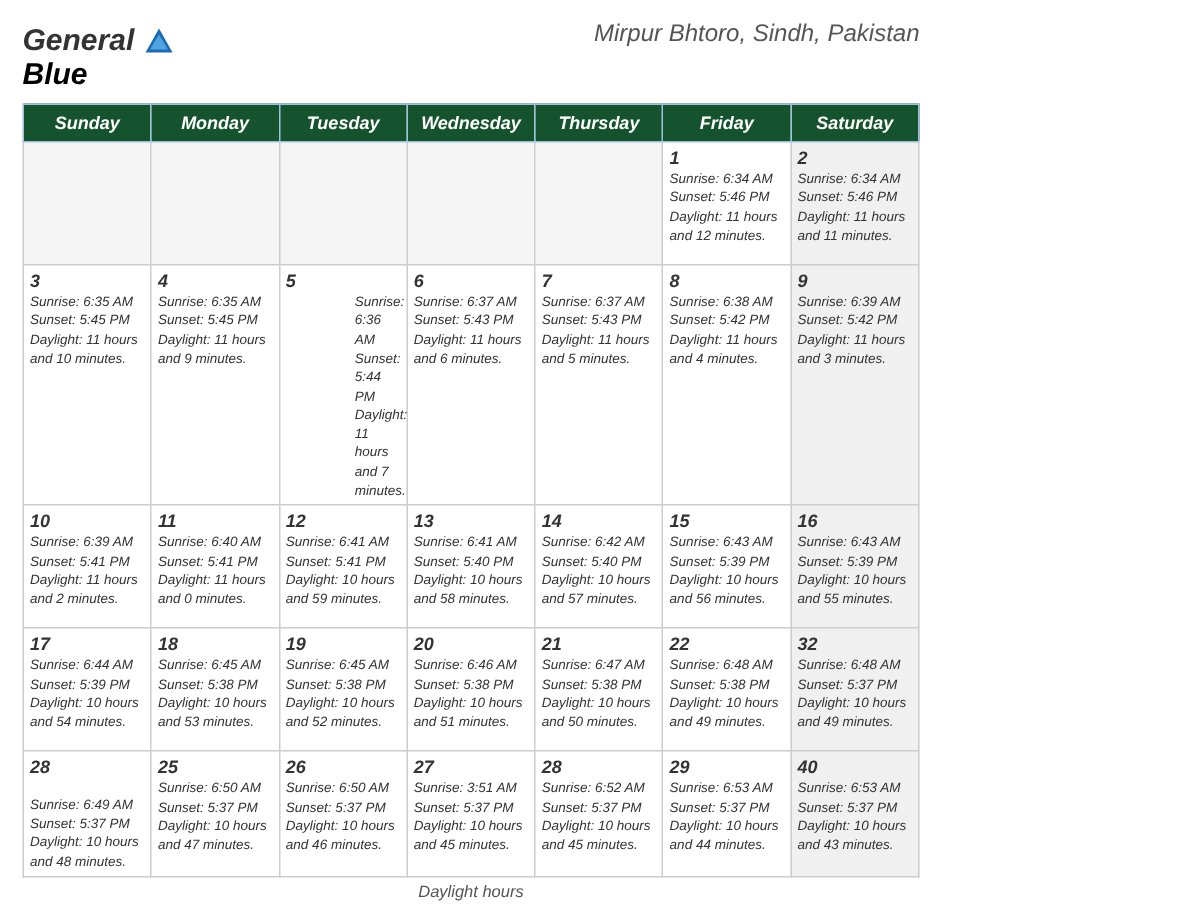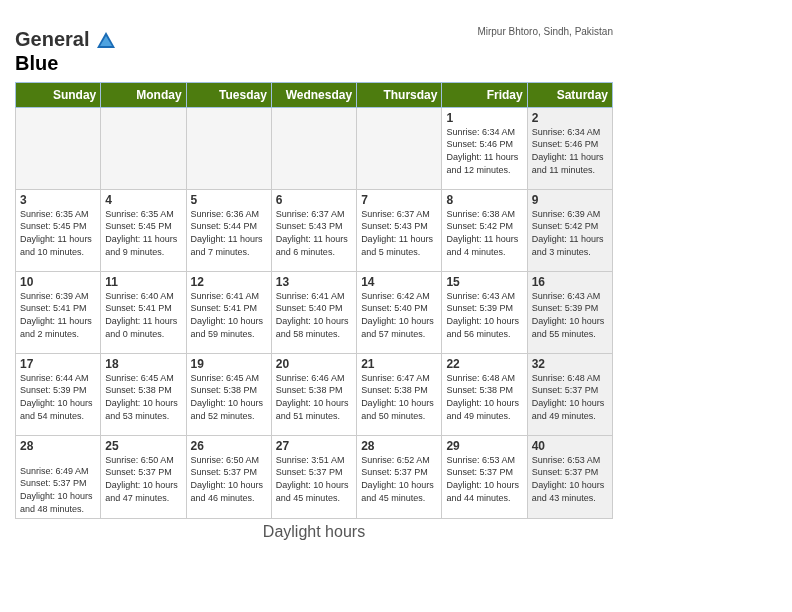--- a/index.html
+++ b/index.html
@@ -5,21 +5,22 @@
     * { margin: 0; padding: 0; box-sizing: border-box; }
     body {
       font-family: Arial, sans-serif;
       background: #fff;
       width: 792px;
       height: 612px;
       overflow: hidden;
     }
     .container {
       width: 628px;
-      padding: 24px 15px 5px 15px;
+      padding: 12px 15px 5px 15px;
+      font-style: italic;
     }
     .header-row {
       display: flex;
       align-items: flex-start;
       justify-content: space-between;
       margin-bottom: 8px;
     }
     .logo {
       display: flex;
       align-items: center;
@@ -28,36 +29,36 @@
     .title-block {
       text-align: right;
     }
     .month-title {
       font-size: 36px;
       font-weight: bold;
       color: #333;
       line-height: 1.1;
     }
     .subtitle {
-      font-size: 10px;
+      font-size: 16px;
       color: #555;
       margin-top: 2px;
     }
     table {
       width: 100%;
       border-collapse: collapse;
       table-layout: fixed;
     }
     th {
-      background-color: #4d7c0f;
+      background-color: #14532d;
       color: #fff;
       font-size: 12px;
       font-weight: bold;
       padding: 5px 4px;
-      text-align: right;
+      text-align: center;
       border: 1px solid #a0c0e0;
     }
     td {
       vertical-align: top;
       border: 1px solid #ccc;
       padding: 3px 4px;
       font-size: 9.5px;
       color: #333;
       height: 82px;
       background: #fff;
@@ -74,21 +75,21 @@
       display: block;
       margin-bottom: 1px;
     }
     .day-info {
       font-size: 9px;
       line-height: 1.4;
       color: #333;
     }
     .footer-note {
       text-align: center;
-      font-size: 16px;
+      font-size: 11px;
       color: #555;
       margin-top: 4px;
     }
   </style>
 </head>
 <body>
 
 <div class="container">
   <div class="header-row">
     <div class="logo">
@@ -151,21 +152,21 @@
           </td>
           <td>
             <span class="day-num">4</span>
             <div class="day-info" style="white-space: pre-line;">Sunrise: 6:35 AM
 Sunset: 5:45 PM
 Daylight: 11 hours
 and 9 minutes.</div>
           </td>
           <td>
             <span class="day-num">5</span>
-            <div class="day-info" style="white-space: pre-line;">Sunrise: 6:36 AM
+            <div class="day-info" style="white-space: pre-line; margin-left: 46px;">Sunrise: 6:36 AM
 Sunset: 5:44 PM
 Daylight: 11 hours
 and 7 minutes.</div>
           </td>
           <td>
             <span class="day-num">6</span>
             <div class="day-info" style="white-space: pre-line;">Sunrise: 6:37 AM
 Sunset: 5:43 PM
 Daylight: 11 hours
 and 6 minutes.</div>

